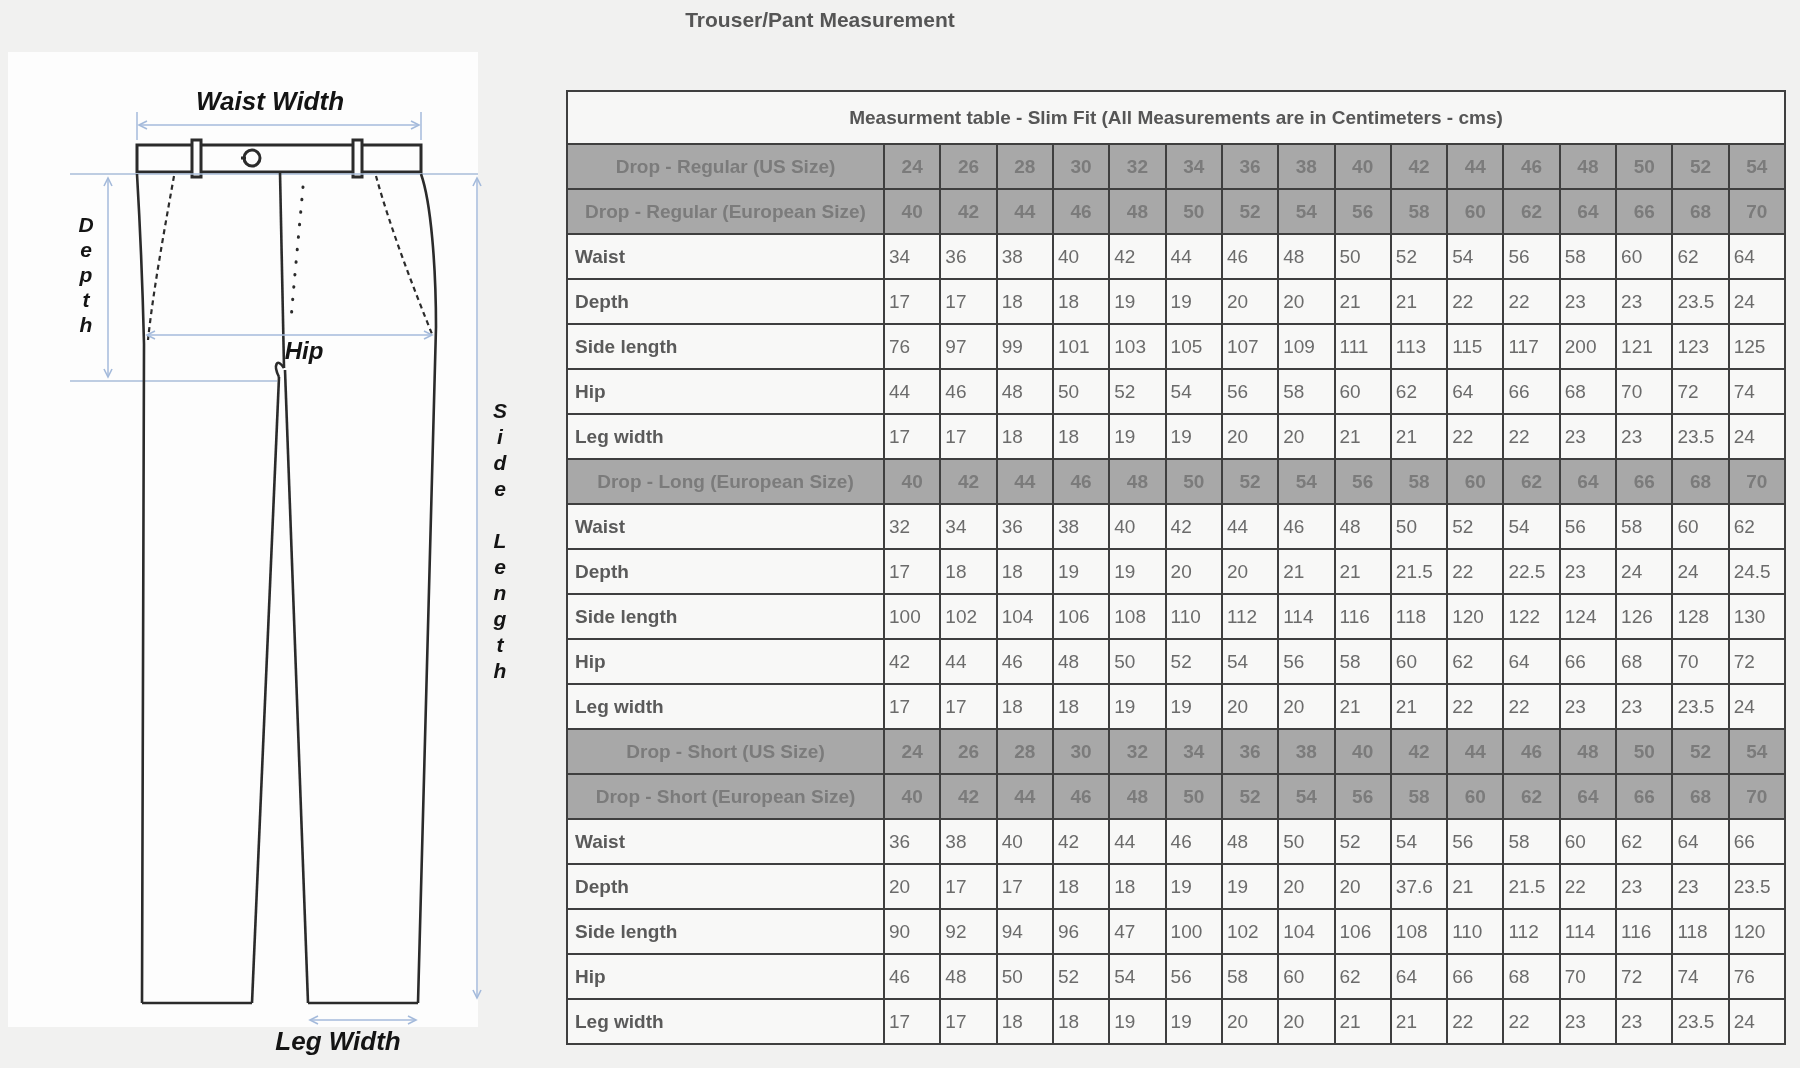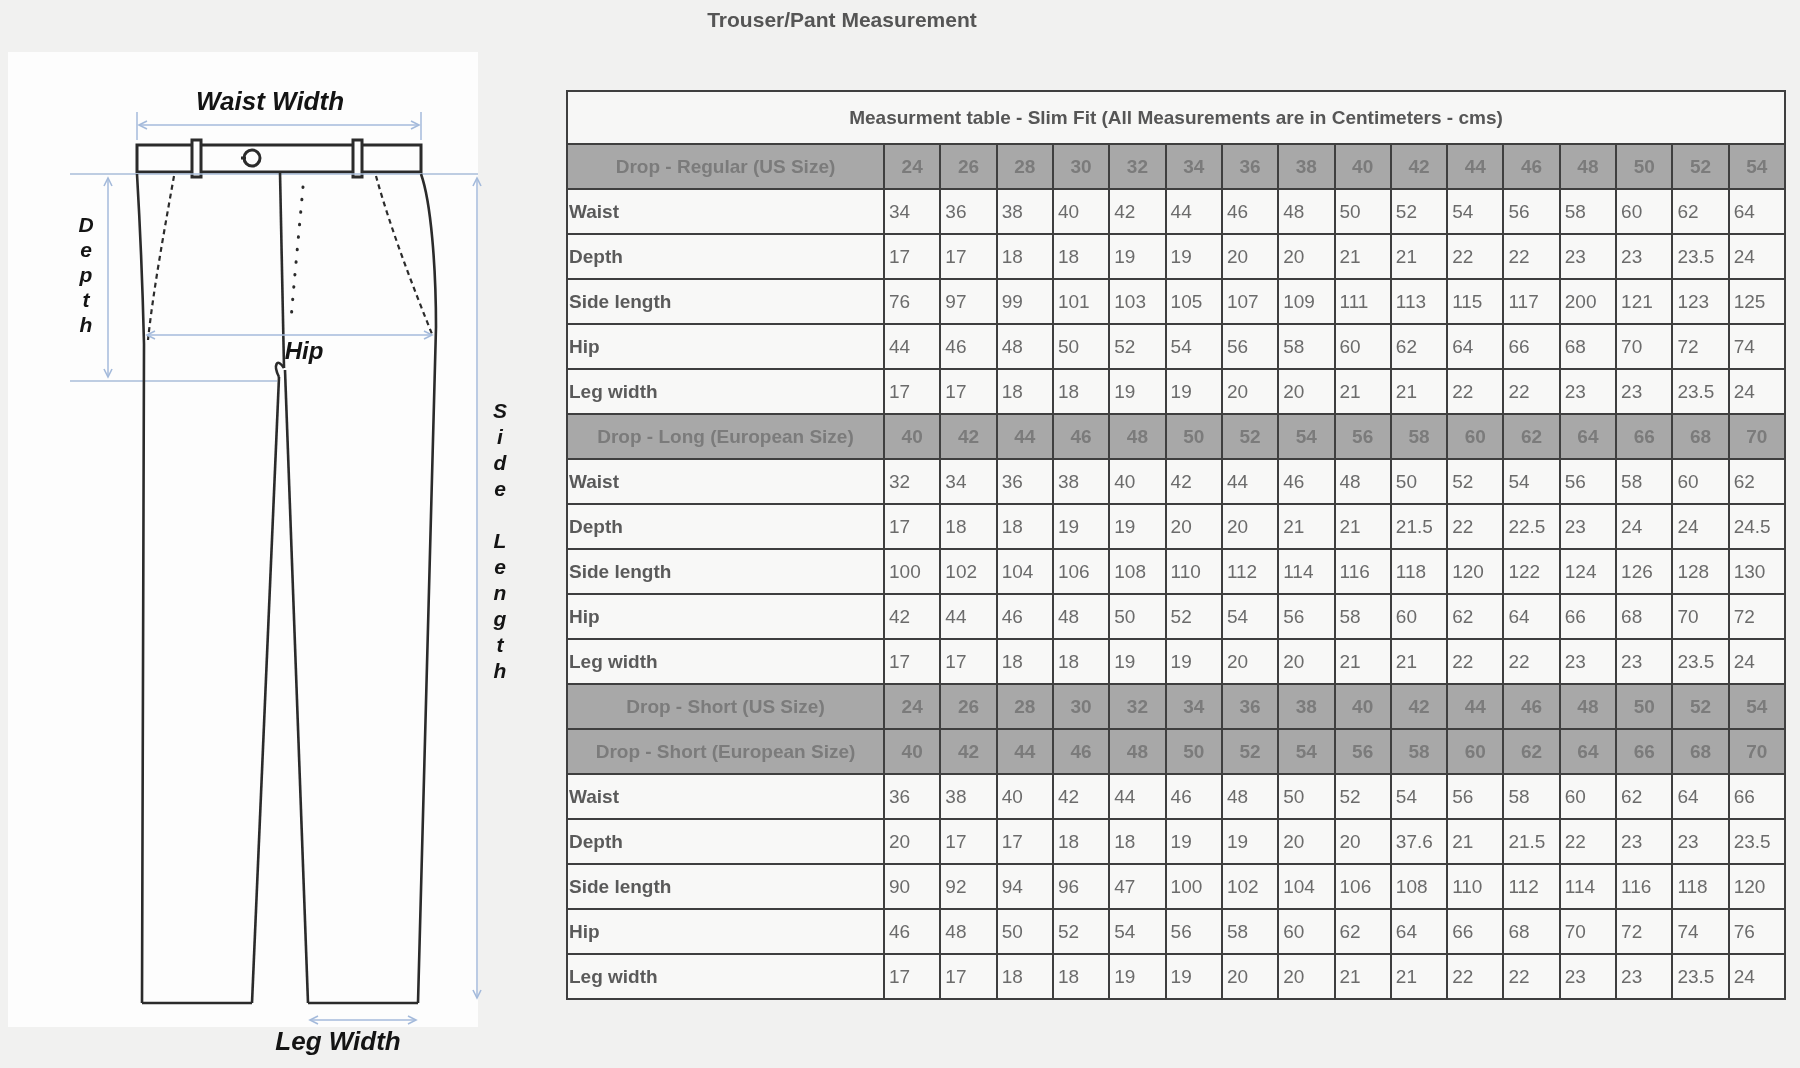--- a/index.html
+++ b/index.html
@@ -3,21 +3,21 @@
 <meta charset="utf-8">
 <style>
   html,body{margin:0;padding:0;}
   body{
     width:1800px;height:1068px;position:relative;overflow:hidden;
     background:#f1f1f0;
     font-family:"Liberation Sans","DejaVu Sans",sans-serif;
   }
   .page-title{
     position:absolute;top:8px;left:820px;transform:translateX(-50%);
-    font-size:21px;font-weight:bold;color:#555;white-space:nowrap;margin-left:22px;
+    font-size:21px;font-weight:bold;color:#555;white-space:nowrap;
   }
   .diagram-wrap{position:absolute;left:8px;top:52px;width:556px;height:1005px;font-style:italic;}
   .diagram-wrap svg{display:block;}
   
   .size-table{
     position:absolute;left:566px;top:90px;width:1220px;
     border-collapse:collapse;table-layout:fixed;
     background:#f8f8f7;
   }
   .size-table td{
@@ -25,21 +25,21 @@
     font-size:19px;color:#6b6b6b;white-space:nowrap;overflow:hidden;
   }
   .size-table td.tbl-title{
     height:51px;background:#f7f7f6;color:#565656;
     font-weight:bold;text-align:center;font-size:19px;
   }
   .size-table td.gray-lbl,.size-table td.gray-num{
     background:#a8a8a8;color:#7b7b7b;font-weight:bold;text-align:center;
   }
   .size-table td.row-lbl{
-    font-weight:bold;color:#5a5a5a;text-align:left;padding-left:1px;
+    font-weight:bold;color:#5a5a5a;text-align:left;padding-left:7px;
   }
   .size-table td.val{
     text-align:left;padding-left:4px;
   }
 </style>
 </head>
 <body>
 
 <div class="page-title">Trouser/Pant Measurement</div>
 
@@ -153,20 +153,39 @@
         <td class="gray-num">40</td>
         <td class="gray-num">42</td>
         <td class="gray-num">44</td>
         <td class="gray-num">46</td>
         <td class="gray-num">48</td>
         <td class="gray-num">50</td>
         <td class="gray-num">52</td>
         <td class="gray-num">54</td>
       </tr>
       <tr>
+        <td class="gray-lbl">Drop - Regular (European Size)</td>
+        <td class="gray-num">40</td>
+        <td class="gray-num">42</td>
+        <td class="gray-num">44</td>
+        <td class="gray-num">46</td>
+        <td class="gray-num">48</td>
+        <td class="gray-num">50</td>
+        <td class="gray-num">52</td>
+        <td class="gray-num">54</td>
+        <td class="gray-num">56</td>
+        <td class="gray-num">58</td>
+        <td class="gray-num">60</td>
+        <td class="gray-num">62</td>
+        <td class="gray-num">64</td>
+        <td class="gray-num">66</td>
+        <td class="gray-num">68</td>
+        <td class="gray-num">70</td>
+      </tr>
+      <tr>
         <td class="row-lbl">Waist</td>
         <td class="val">34</td>
         <td class="val">36</td>
         <td class="val">38</td>
         <td class="val">40</td>
         <td class="val">42</td>
         <td class="val">44</td>
         <td class="val">46</td>
         <td class="val">48</td>
         <td class="val">50</td>

